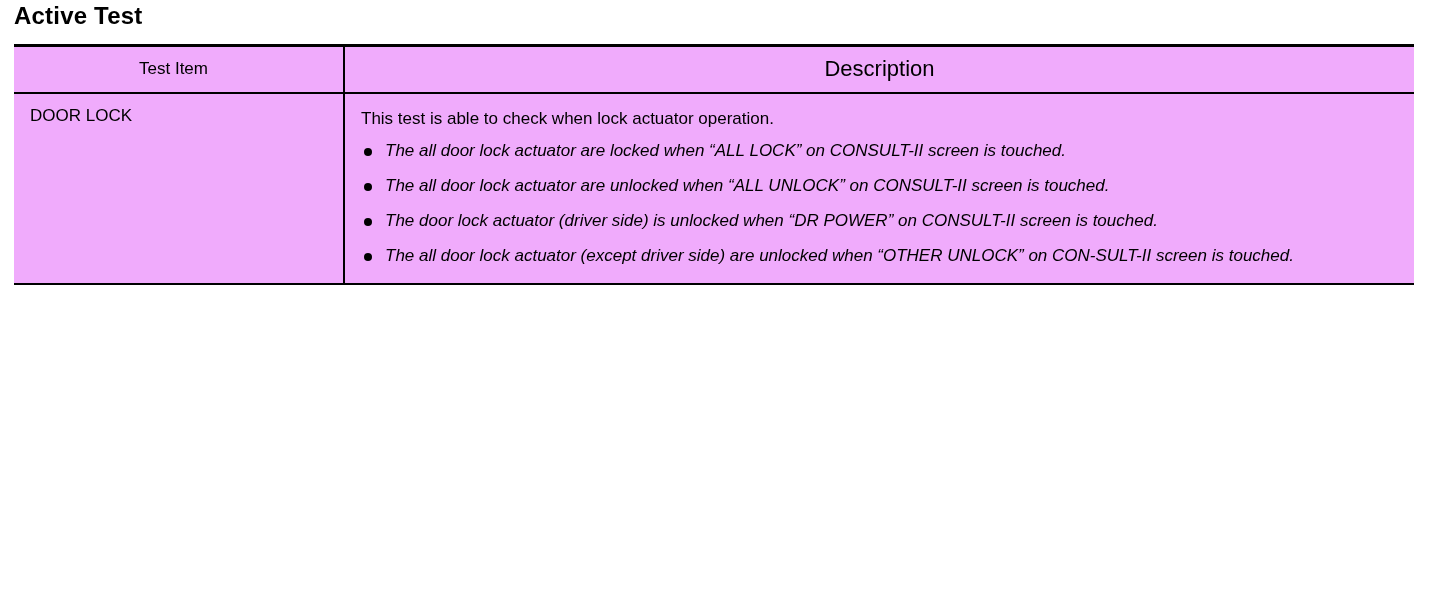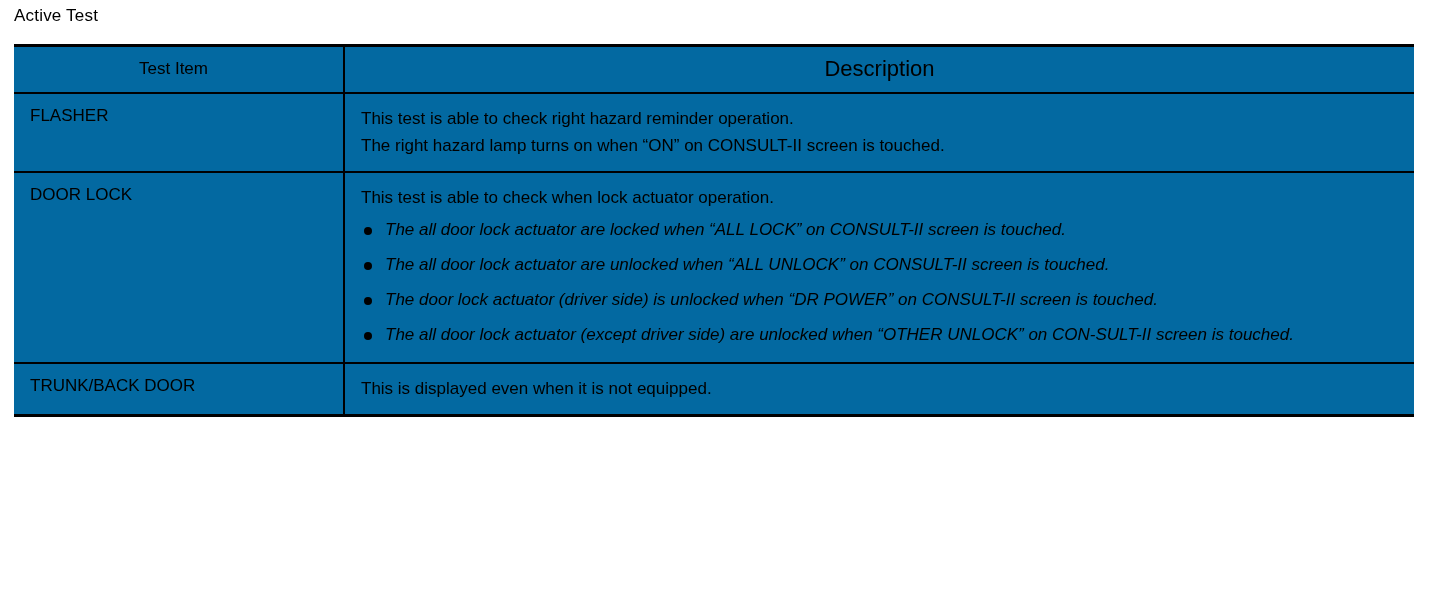--- a/index.html
+++ b/index.html
@@ -20,22 +20,22 @@
     position: relative;
     width: 1456px;
     height: 616px;
     box-sizing: border-box;
   }
 
   .page-title {
     position: absolute;
     left: 14px;
     top: 2px;
-    font-size: 17px;
-    font-weight: normal;
+    font-size: 24px;
+    font-weight: bold;
     letter-spacing: 0.2px;
     line-height: 28px;
     white-space: nowrap;
   }
 
   .table-wrap {
     position: absolute;
     left: 14px;
     top: 44px;
     width: 1400px;
@@ -66,21 +66,21 @@
   }
 
   
   table.active-test .cell-item {
     border-right: 2px solid #000;
   }
 
   th, td {
     padding: 0;
     vertical-align: top;
-    background: #0369a1;
+    background: #f0abfc;
   }
 
   .head-label {
     text-align: center;
     font-weight: normal;
     font-size: 22px;
     line-height: 20px;
     padding: 12px 10px 12px 10px;
   }
   .head-label.item { padding-left: 0; }
@@ -142,27 +142,20 @@
         <col class="col-desc">
       </colgroup>
       <thead>
         <tr class="head-row">
           <th class="head-label item cell-item">Test Item</th>
           <th class="head-label">Description</th>
         </tr>
       </thead>
       <tbody>
 
-        <tr>
-          <td class="cell-item">FLASHER</td>
-          <td class="cell-desc">
-            <span class="desc-line">This test is able to check right hazard reminder operation.</span>
-            <span class="desc-line">The right hazard lamp turns on when “ON” on CONSULT-II screen is touched.</span>
-          </td>
-        </tr>
 
 
 
         <tr>
           <td class="cell-item">DOOR LOCK</td>
           <td class="cell-desc">
             <span class="desc-line">This test is able to check when lock actuator operation.</span>
             <ul class="bullets">
               <li>
                 <span class="bullet-dot"></span>
@@ -177,23 +170,17 @@
                 <span class="bullet-text">The door lock actuator (driver side) is unlocked when “DR POWER” on CONSULT-II screen is touched.</span>
               </li>
               <li>
                 <span class="bullet-dot"></span>
                 <span class="bullet-text">The all door lock actuator (except driver side) are unlocked when “OTHER UNLOCK” on CON-SULT-II screen is touched.</span>
               </li>
             </ul>
           </td>
         </tr>
 
-        <tr class="last-row">
-          <td class="cell-item">TRUNK/BACK DOOR</td>
-          <td class="cell-desc">
-            <span class="desc-line">This is displayed even when it is not equipped.</span>
-          </td>
-        </tr>
 
       </tbody>
     </table>
   </div>
 </div>
 
 </body></html>

